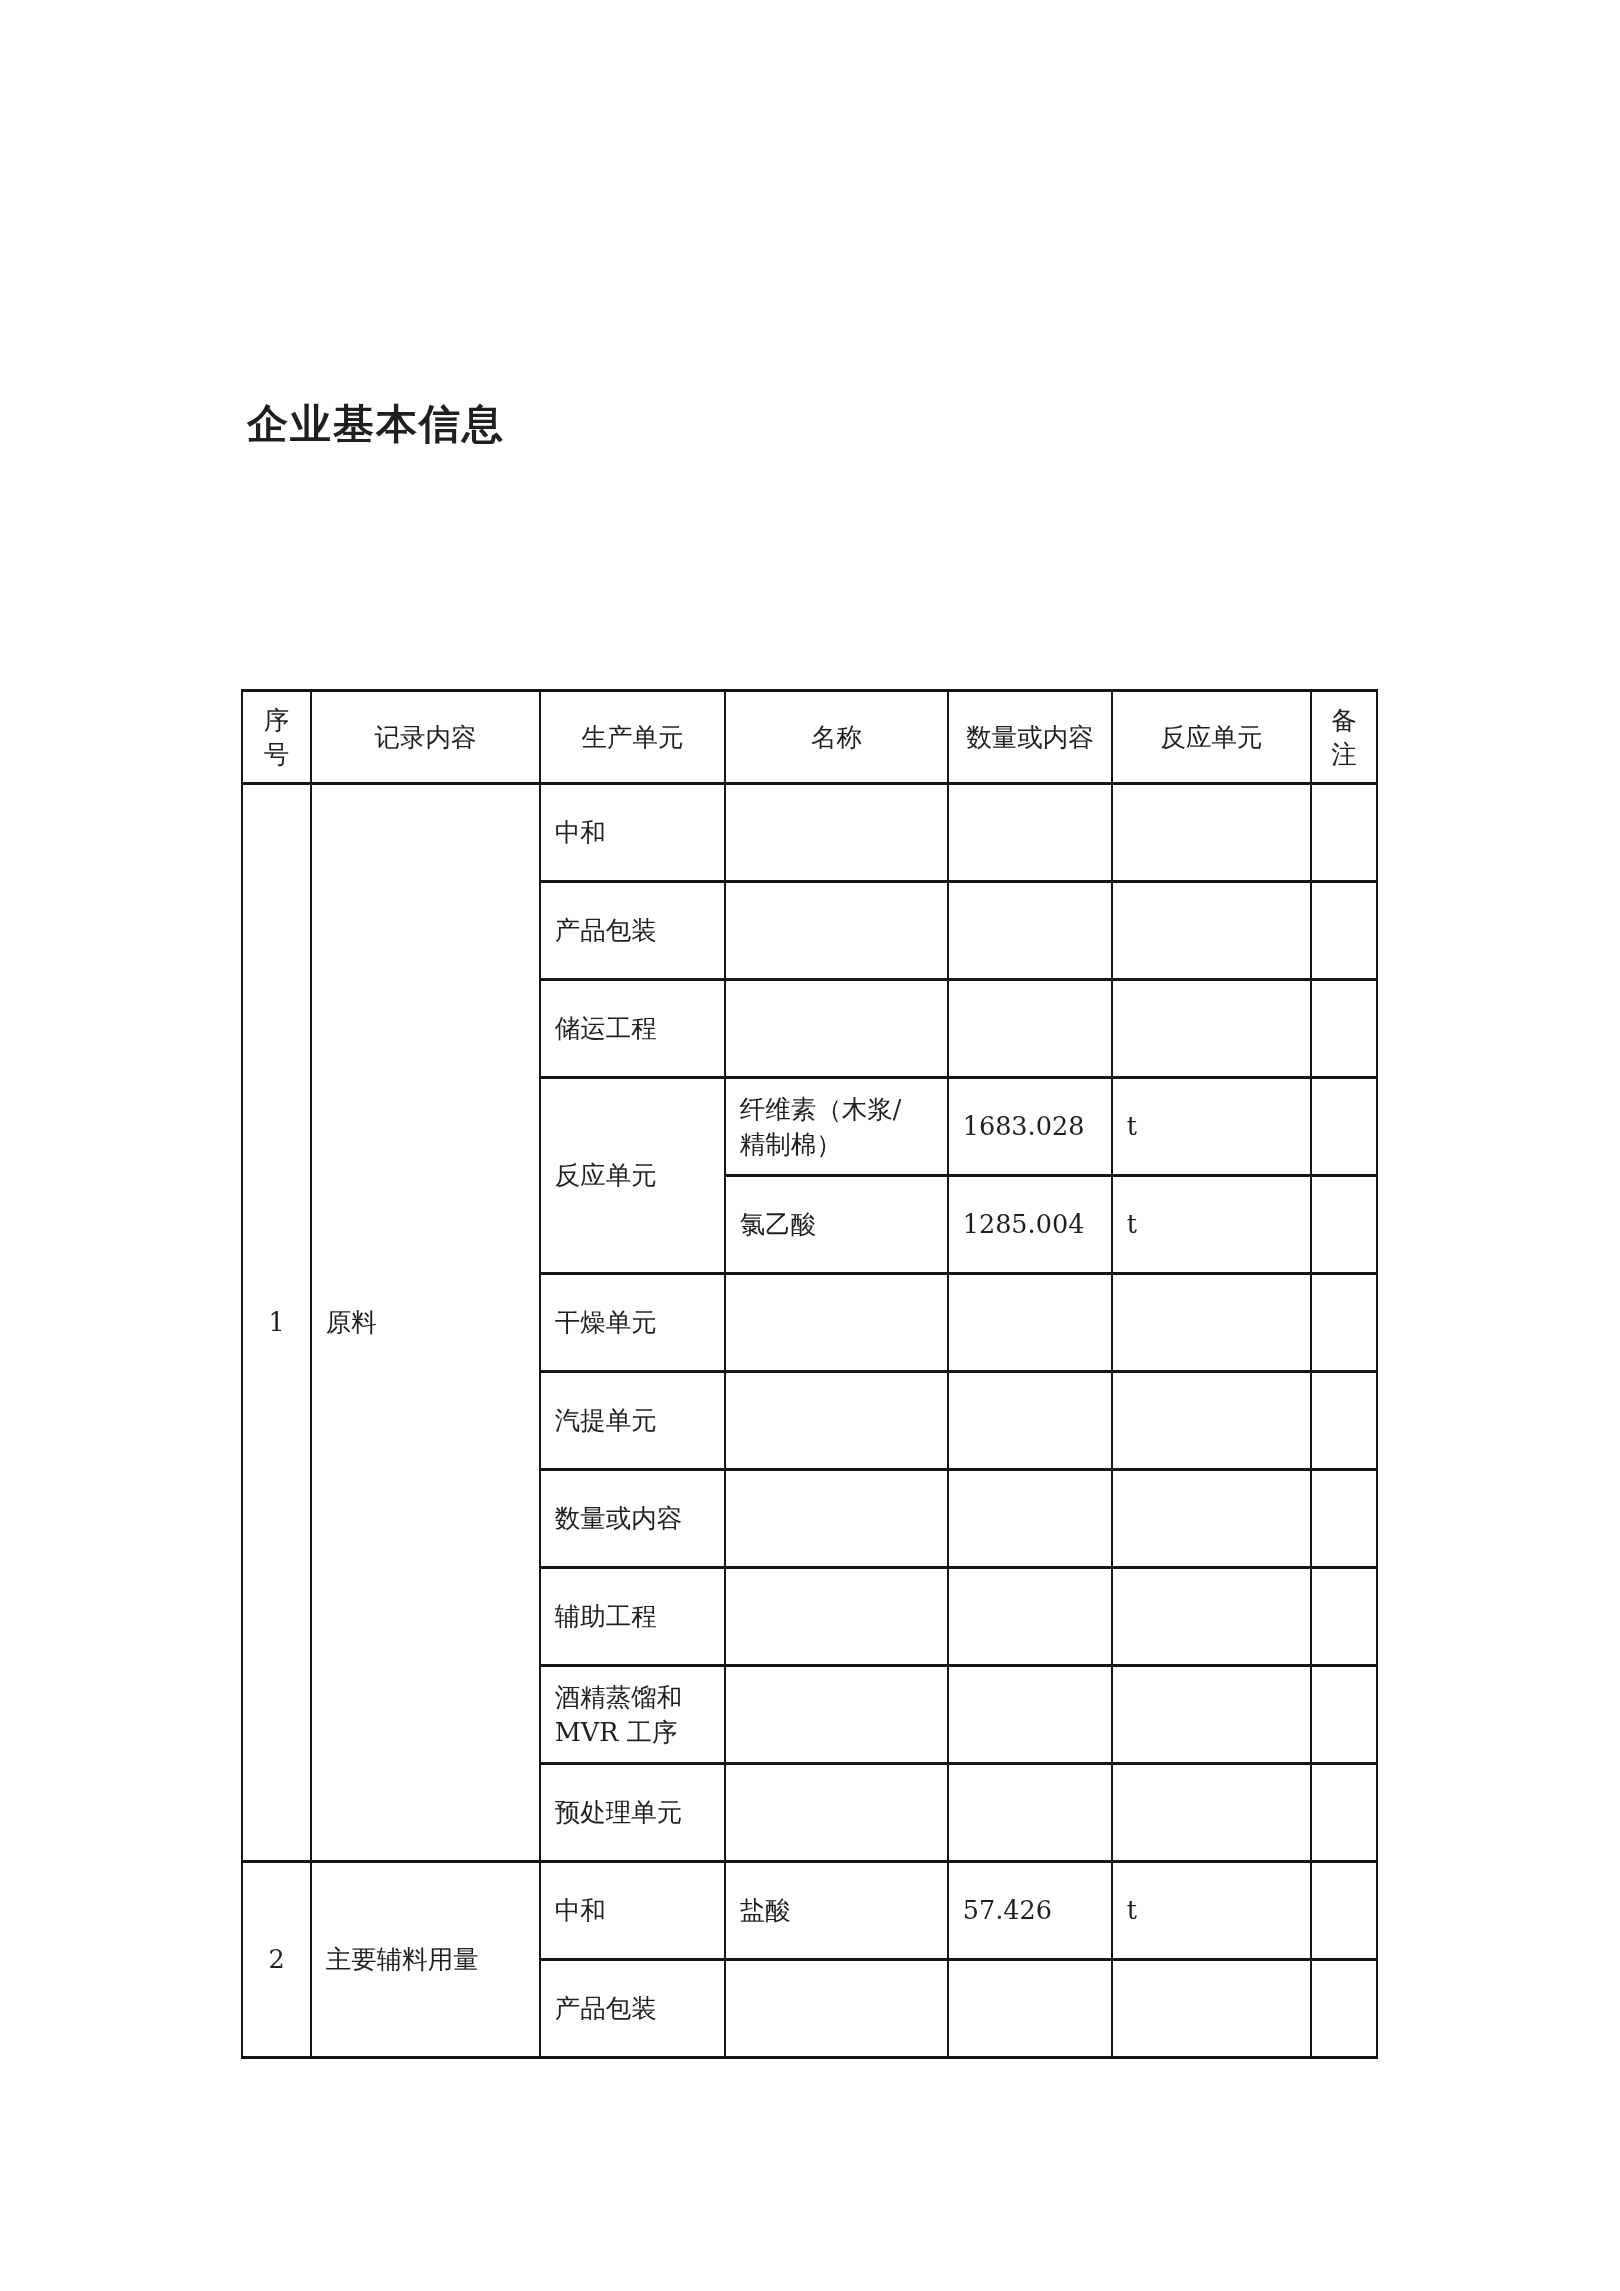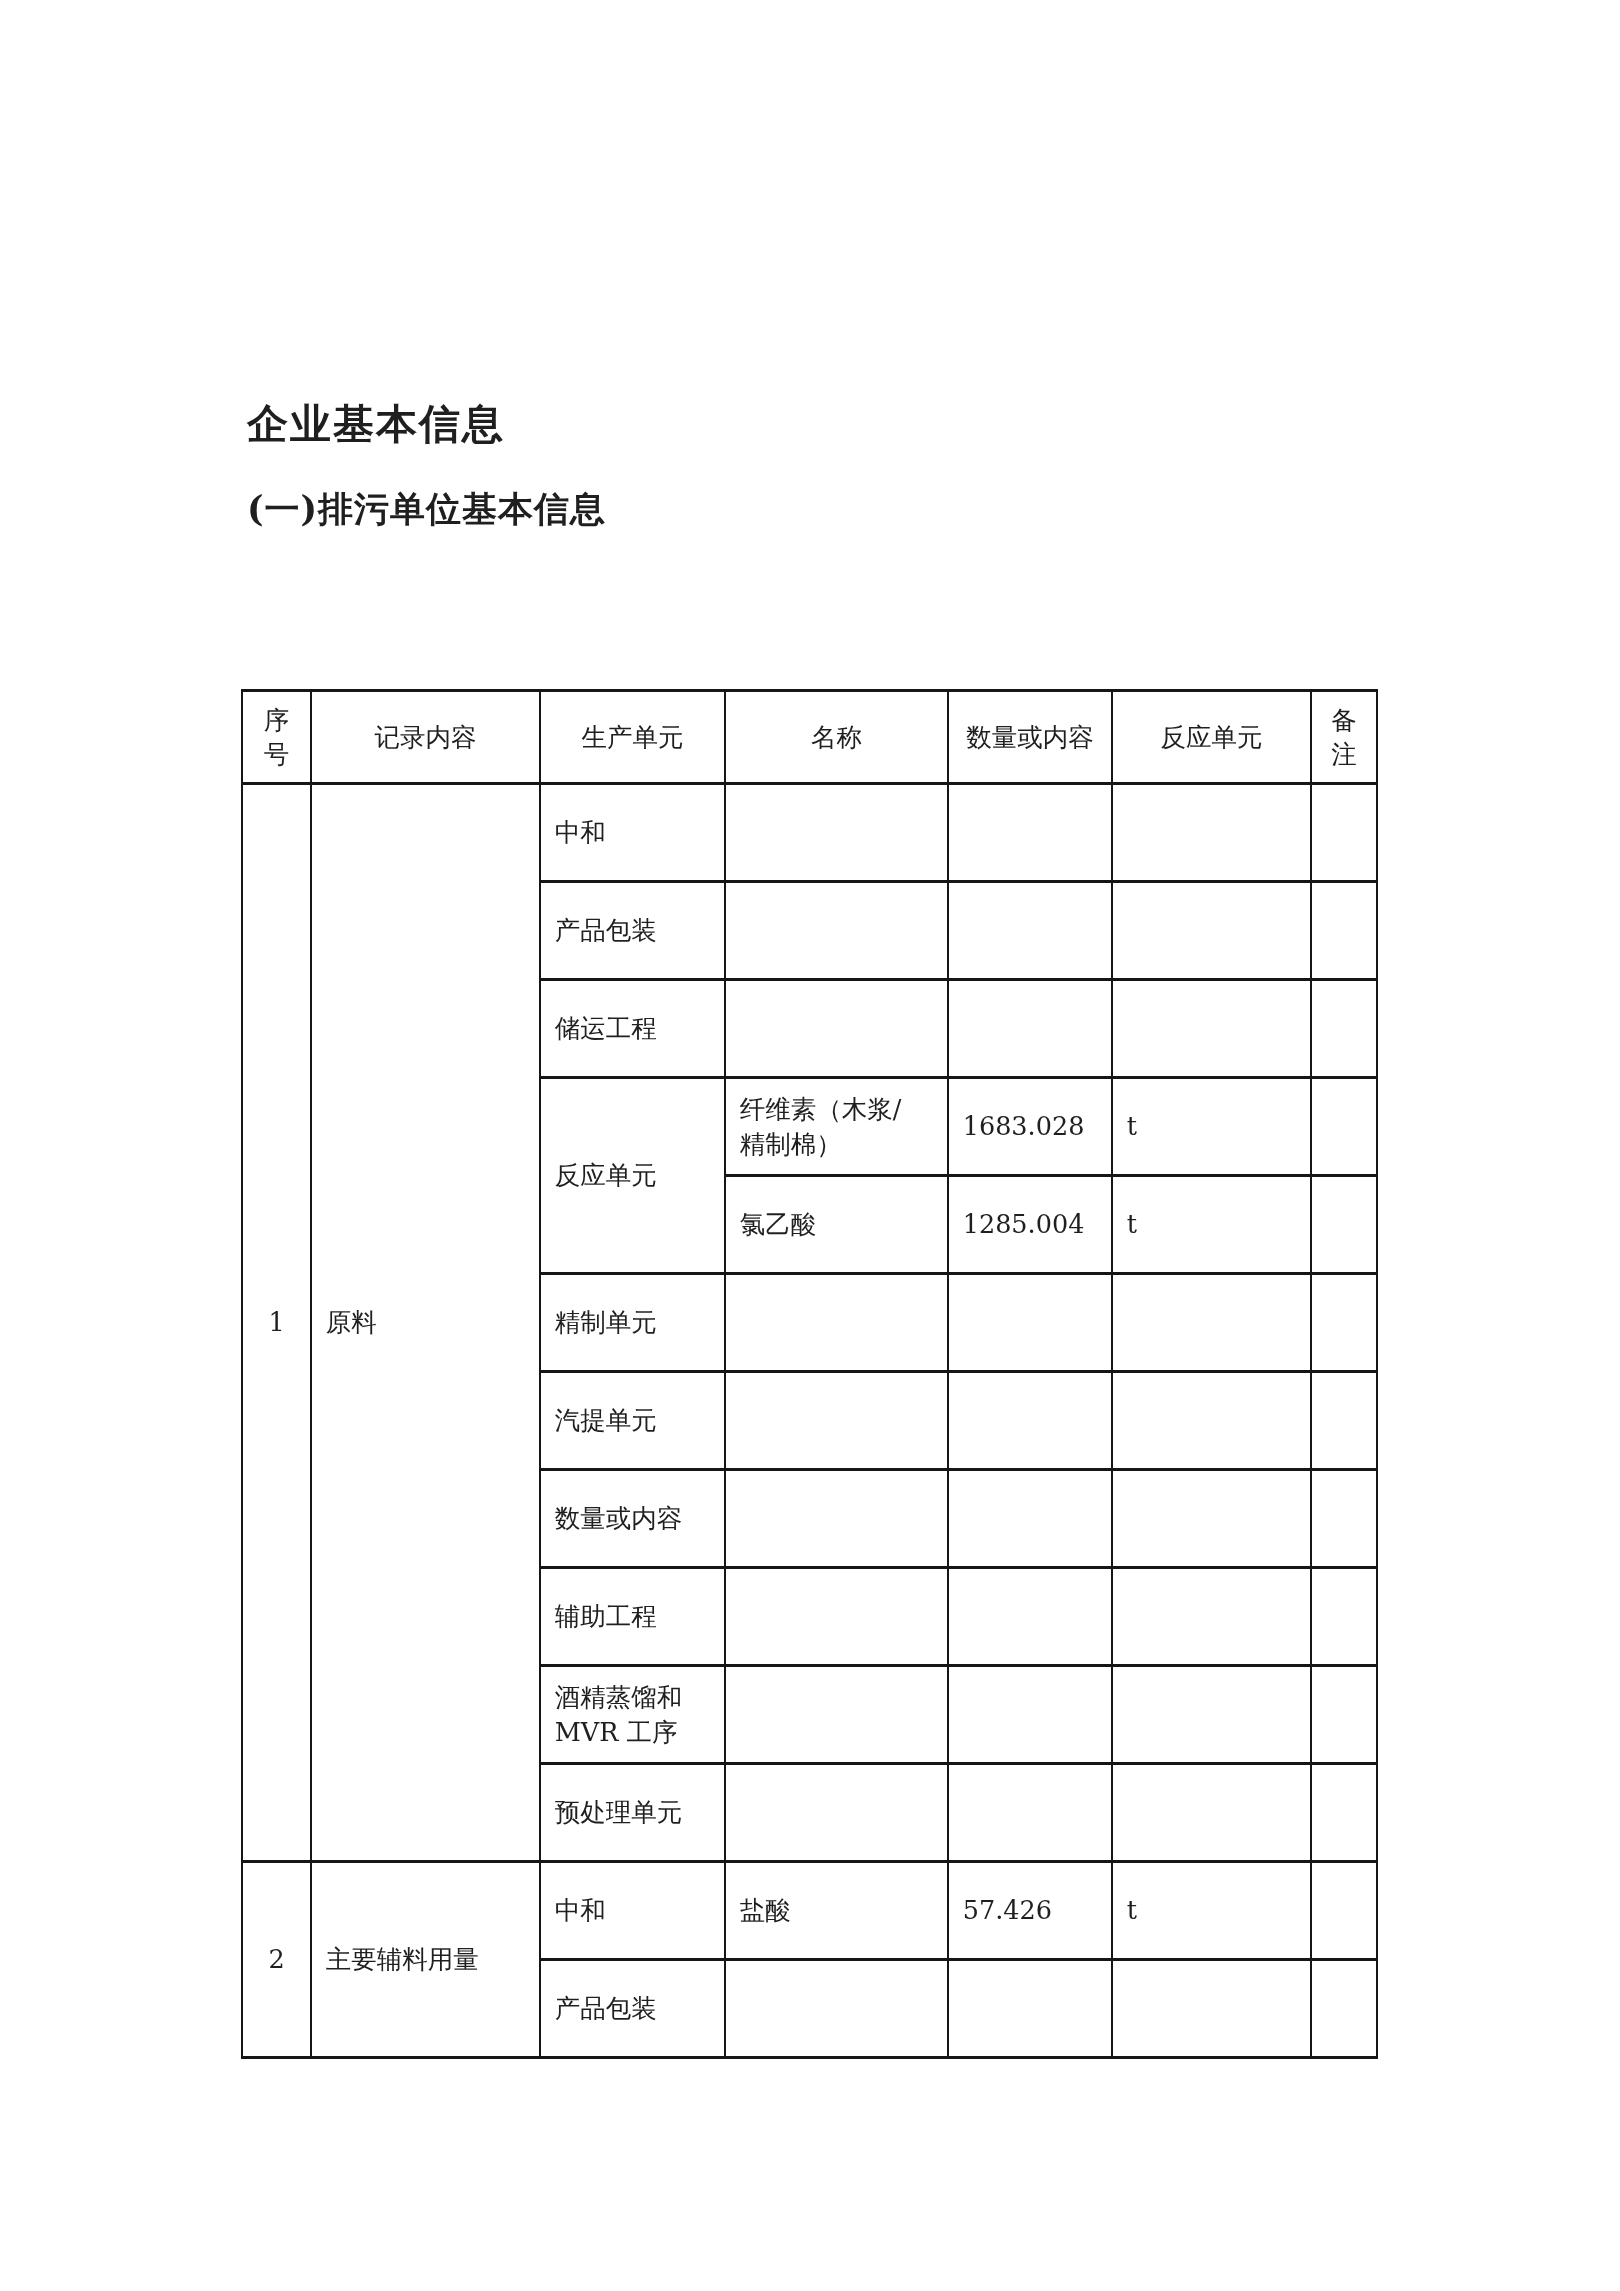--- a/index.html
+++ b/index.html
@@ -83,21 +83,20 @@
     padding: 2px 2px;
   }
 </style>
 </head>
 <body>
 
 <div class="page">
 
   <h1 class="doc-title">企业基本信息</h1>
 
-  <h2 class="doc-subtitle">(一)排污单位基本信息</h2>
 
 
   <table class="basic-info">
     <colgroup>
       <col style="width:69px">
       <col style="width:229px">
       <col style="width:185px">
       <col style="width:223px">
       <col style="width:164px">
       <col style="width:199px">
@@ -149,21 +148,21 @@
         <td>t</td>
         <td></td>
       </tr>
       <tr>
         <td>氯乙酸</td>
         <td>1285.004</td>
         <td>t</td>
         <td></td>
       </tr>
       <tr>
-        <td>精制单元</td>
+        <td>干燥单元</td>
         <td></td>
         <td></td>
         <td></td>
         <td></td>
       </tr>
       <tr>
         <td>汽提单元</td>
         <td></td>
         <td></td>
         <td></td>

